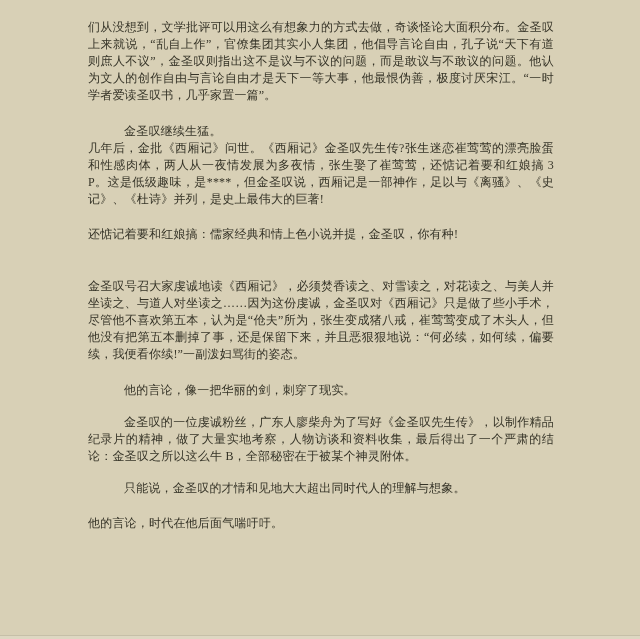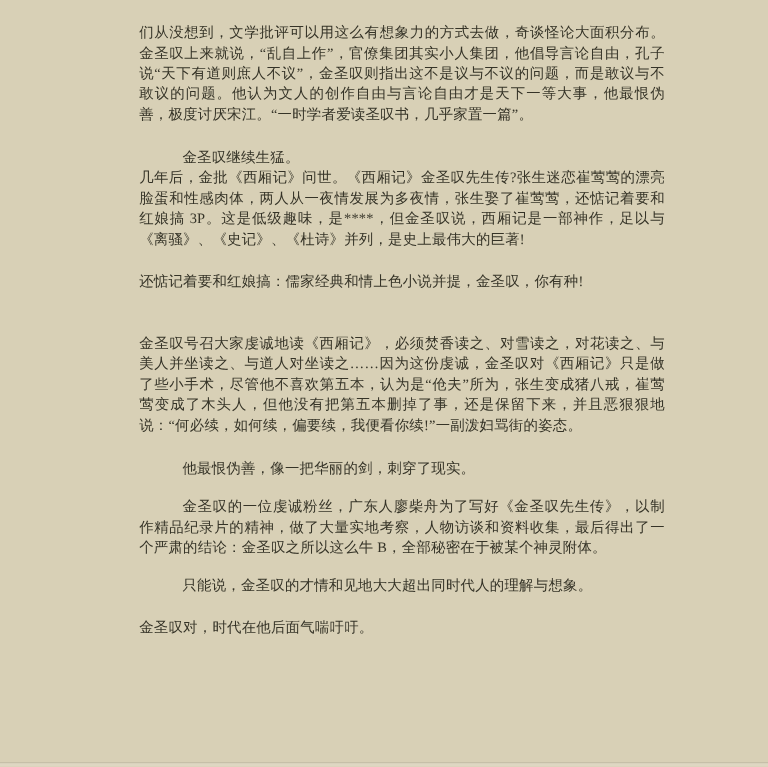--- a/index.html
+++ b/index.html
@@ -10,21 +10,21 @@
     width: 640px;
     height: 639px;
     overflow: hidden;
     background: #d8d0b6;
     font-family: "Liberation Serif", "DejaVu Serif", serif;
   }
   .page {
     box-sizing: border-box;
     width: 640px;
     height: 639px;
-    padding: 19px 86px 0 116px;
+    padding: 19px 86px 0 88px;
     position: relative;
   }
   .para {
     margin: 0;
     font-size: 12px;
     line-height: 17px;
     color: #353327;
     text-align: justify;
     text-justify: inter-character;
     word-break: break-all;
@@ -49,18 +49,18 @@
 </style>
 </head>
 <body>
 
 <div class="page">
   <p class="para mb19">们从没想到，文学批评可以用这么有想象力的方式去做，奇谈怪论大面积分布。金圣叹上来就说，“乱自上作”，官僚集团其实小人集团，他倡导言论自由，孔子说“天下有道则庶人不议”，金圣叹则指出这不是议与不议的问题，而是敢议与不敢议的问题。他认为文人的创作自由与言论自由才是天下一等大事，他最恨伪善，极度讨厌宋江。“一时学者爱读圣叹书，几乎家置一篇”。</p>
   <p class="para indent mb13">金圣叹继续生猛。</p>
   <p class="para mb18">几年后，金批《西厢记》问世。《西厢记》金圣叹先生传?张生迷恋崔莺莺的漂亮脸蛋和性感肉体，两人从一夜情发展为多夜情，张生娶了崔莺莺，还惦记着要和红娘搞 3P。这是低级趣味，是****，但金圣叹说，西厢记是一部神作，足以与《离骚》、《史记》、《杜诗》并列，是史上最伟大的巨著!</p>
   <p class="para mb35">还惦记着要和红娘搞：儒家经典和情上色小说并提，金圣叹，你有种!</p>
   <p class="para mb19">金圣叹号召大家虔诚地读《西厢记》，必须焚香读之、对雪读之，对花读之、与美人并坐读之、与道人对坐读之……因为这份虔诚，金圣叹对《西厢记》只是做了些小手术，尽管他不喜欢第五本，认为是“伧夫”所为，张生变成猪八戒，崔莺莺变成了木头人，但他没有把第五本删掉了事，还是保留下来，并且恶狠狠地说：“何必续，如何续，偏要续，我便看你续!”一副泼妇骂街的姿态。</p>
-  <p class="para indent mb15">他最恨伪善，像一把华丽的剑，刺穿了现实。</p>
+  <p class="para indent mb15">他的言论，像一把华丽的剑，刺穿了现实。</p>
   <p class="para indent mb15">金圣叹的一位虔诚粉丝，广东人廖柴舟为了写好《金圣叹先生传》，以制作精品纪录片的精神，做了大量实地考察，人物访谈和资料收集，最后得出了一个严肃的结论：金圣叹之所以这么牛 B，全部秘密在于被某个神灵附体。</p>
   <p class="para indent mb18">只能说，金圣叹的才情和见地大大超出同时代人的理解与想象。</p>
-  <p class="para">金圣叹对，时代在他后面气喘吁吁。</p>
+  <p class="para">他的言论，时代在他后面气喘吁吁。</p>
   <div class="bottom-edge"></div>
 </div>
 
 </body></html>

